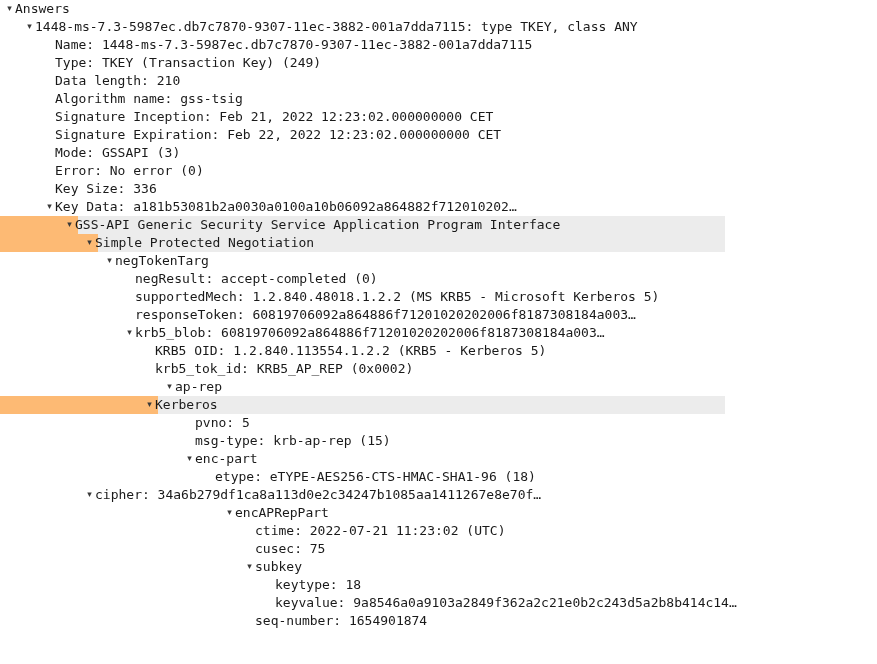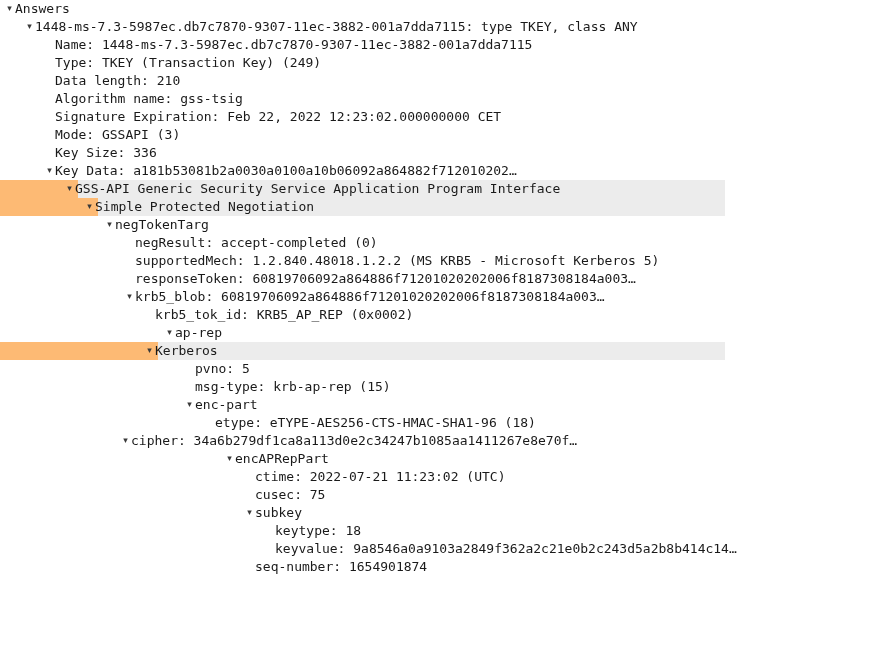--- a/index.html
+++ b/index.html
@@ -72,39 +72,42 @@
 </head>
 <body>
 
 <div id="tree">
     <div class="row"><span class="inner" style="margin-left: 4px;"><span class="caret">▾</span><span class="label">Answers</span></span></div>
     <div class="row"><span class="inner" style="margin-left: 24px;"><span class="caret">▾</span><span class="label">1448-ms-7.3-5987ec.db7c7870-9307-11ec-3882-001a7dda7115: type TKEY, class ANY</span></span></div>
     <div class="row"><span class="inner" style="margin-left: 44px;"><span class="caret none"></span><span class="label">Name: 1448-ms-7.3-5987ec.db7c7870-9307-11ec-3882-001a7dda7115</span></span></div>
     <div class="row"><span class="inner" style="margin-left: 44px;"><span class="caret none"></span><span class="label">Type: TKEY (Transaction Key) (249)</span></span></div>
     <div class="row"><span class="inner" style="margin-left: 44px;"><span class="caret none"></span><span class="label">Data length: 210</span></span></div>
     <div class="row"><span class="inner" style="margin-left: 44px;"><span class="caret none"></span><span class="label">Algorithm name: gss-tsig</span></span></div>
+    <div class="row"><span class="inner" style="margin-left: 44px;"><span class="caret none"></span><span class="label">Signature Inception: Feb 21, 2022 12:23:02.000000000 CET</span></span></div>
     <div class="row"><span class="inner" style="margin-left: 44px;"><span class="caret none"></span><span class="label">Signature Expiration: Feb 22, 2022 12:23:02.000000000 CET</span></span></div>
     <div class="row"><span class="inner" style="margin-left: 44px;"><span class="caret none"></span><span class="label">Mode: GSSAPI (3)</span></span></div>
+    <div class="row"><span class="inner" style="margin-left: 44px;"><span class="caret none"></span><span class="label">Error: No error (0)</span></span></div>
     <div class="row"><span class="inner" style="margin-left: 44px;"><span class="caret none"></span><span class="label">Key Size: 336</span></span></div>
     <div class="row"><span class="inner" style="margin-left: 44px;"><span class="caret">▾</span><span class="label">Key Data: a181b53081b2a0030a0100a10b06092a864882f712010202…</span></span></div>
     <div class="row sel"><span class="hl" style="left: 78px;"></span><span class="inner" style="margin-left: 64px;"><span class="caret">▾</span><span class="label">GSS-API Generic Security Service Application Program Interface</span></span></div>
     <div class="row sel"><span class="hl" style="left: 98px;"></span><span class="inner" style="margin-left: 84px;"><span class="caret">▾</span><span class="label">Simple Protected Negotiation</span></span></div>
     <div class="row"><span class="inner" style="margin-left: 104px;"><span class="caret">▾</span><span class="label">negTokenTarg</span></span></div>
     <div class="row"><span class="inner" style="margin-left: 124px;"><span class="caret none"></span><span class="label">negResult: accept-completed (0)</span></span></div>
     <div class="row"><span class="inner" style="margin-left: 124px;"><span class="caret none"></span><span class="label">supportedMech: 1.2.840.48018.1.2.2 (MS KRB5 - Microsoft Kerberos 5)</span></span></div>
     <div class="row"><span class="inner" style="margin-left: 124px;"><span class="caret none"></span><span class="label">responseToken: 60819706092a864886f71201020202006f8187308184a003…</span></span></div>
     <div class="row"><span class="inner" style="margin-left: 124px;"><span class="caret">▾</span><span class="label">krb5_blob: 60819706092a864886f71201020202006f8187308184a003…</span></span></div>
+    <div class="row"><span class="inner" style="margin-left: 144px;"><span class="caret none"></span><span class="label">KRB5 OID: 1.2.840.113554.1.2.2 (KRB5 - Kerberos 5)</span></span></div>
     <div class="row"><span class="inner" style="margin-left: 144px;"><span class="caret none"></span><span class="label">krb5_tok_id: KRB5_AP_REP (0x0002)</span></span></div>
     <div class="row"><span class="inner" style="margin-left: 164px;"><span class="caret">▾</span><span class="label">ap-rep</span></span></div>
     <div class="row sel"><span class="hl" style="left: 158px;"></span><span class="inner" style="margin-left: 144px;"><span class="caret">▾</span><span class="label">Kerberos</span></span></div>
     <div class="row"><span class="inner" style="margin-left: 184px;"><span class="caret none"></span><span class="label">pvno: 5</span></span></div>
     <div class="row"><span class="inner" style="margin-left: 184px;"><span class="caret none"></span><span class="label">msg-type: krb-ap-rep (15)</span></span></div>
     <div class="row"><span class="inner" style="margin-left: 184px;"><span class="caret">▾</span><span class="label">enc-part</span></span></div>
     <div class="row"><span class="inner" style="margin-left: 204px;"><span class="caret none"></span><span class="label">etype: eTYPE-AES256-CTS-HMAC-SHA1-96 (18)</span></span></div>
-    <div class="row"><span class="inner" style="margin-left: 120px;"><span class="caret">▾</span><span class="label">cipher: 34a6b279df1ca8a113d0e2c34247b1085aa1411267e8e70f…</span></span></div>
+    <div class="row"><span class="inner" style="margin-left: 84px;"><span class="caret">▾</span><span class="label">cipher: 34a6b279df1ca8a113d0e2c34247b1085aa1411267e8e70f…</span></span></div>
     <div class="row"><span class="inner" style="margin-left: 224px;"><span class="caret">▾</span><span class="label">encAPRepPart</span></span></div>
     <div class="row"><span class="inner" style="margin-left: 244px;"><span class="caret none"></span><span class="label">ctime: 2022-07-21 11:23:02 (UTC)</span></span></div>
     <div class="row"><span class="inner" style="margin-left: 244px;"><span class="caret none"></span><span class="label">cusec: 75</span></span></div>
     <div class="row"><span class="inner" style="margin-left: 244px;"><span class="caret">▾</span><span class="label">subkey</span></span></div>
     <div class="row"><span class="inner" style="margin-left: 264px;"><span class="caret none"></span><span class="label">keytype: 18</span></span></div>
     <div class="row"><span class="inner" style="margin-left: 264px;"><span class="caret none"></span><span class="label">keyvalue: 9a8546a0a9103a2849f362a2c21e0b2c243d5a2b8b414c14…</span></span></div>
     <div class="row"><span class="inner" style="margin-left: 244px;"><span class="caret none"></span><span class="label">seq-number: 1654901874</span></span></div>
   </div>
 
 </body></html>

